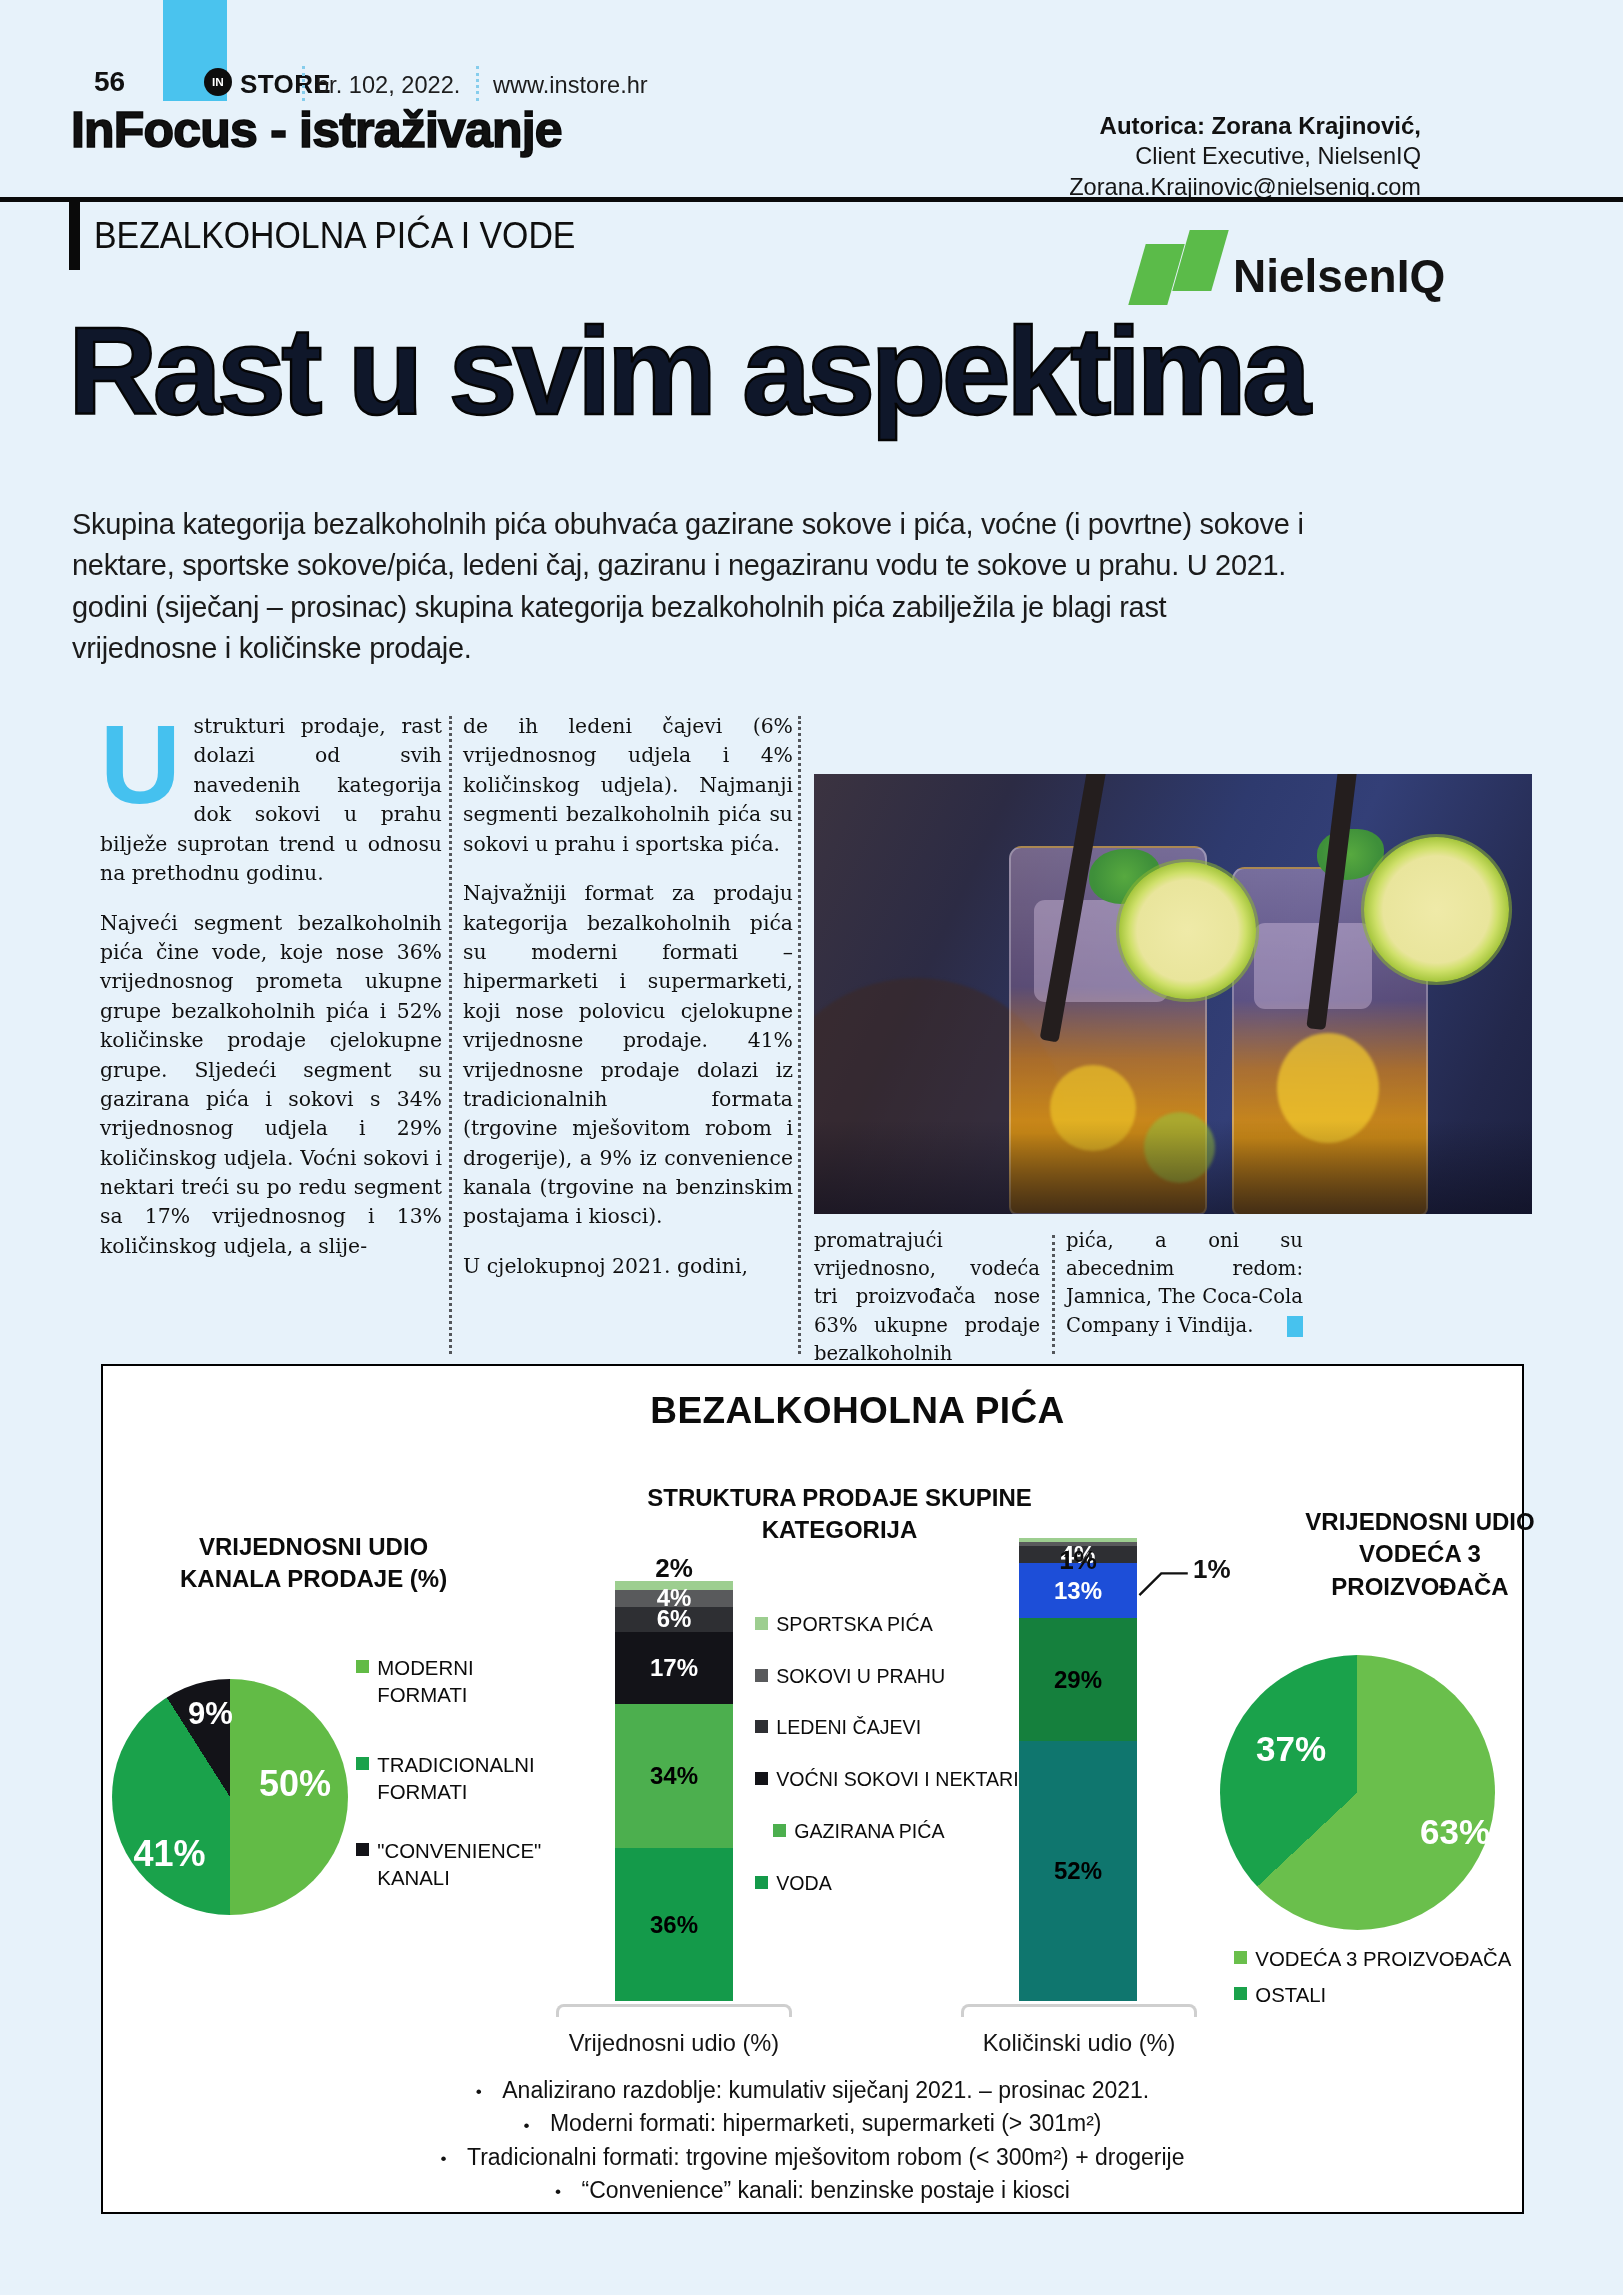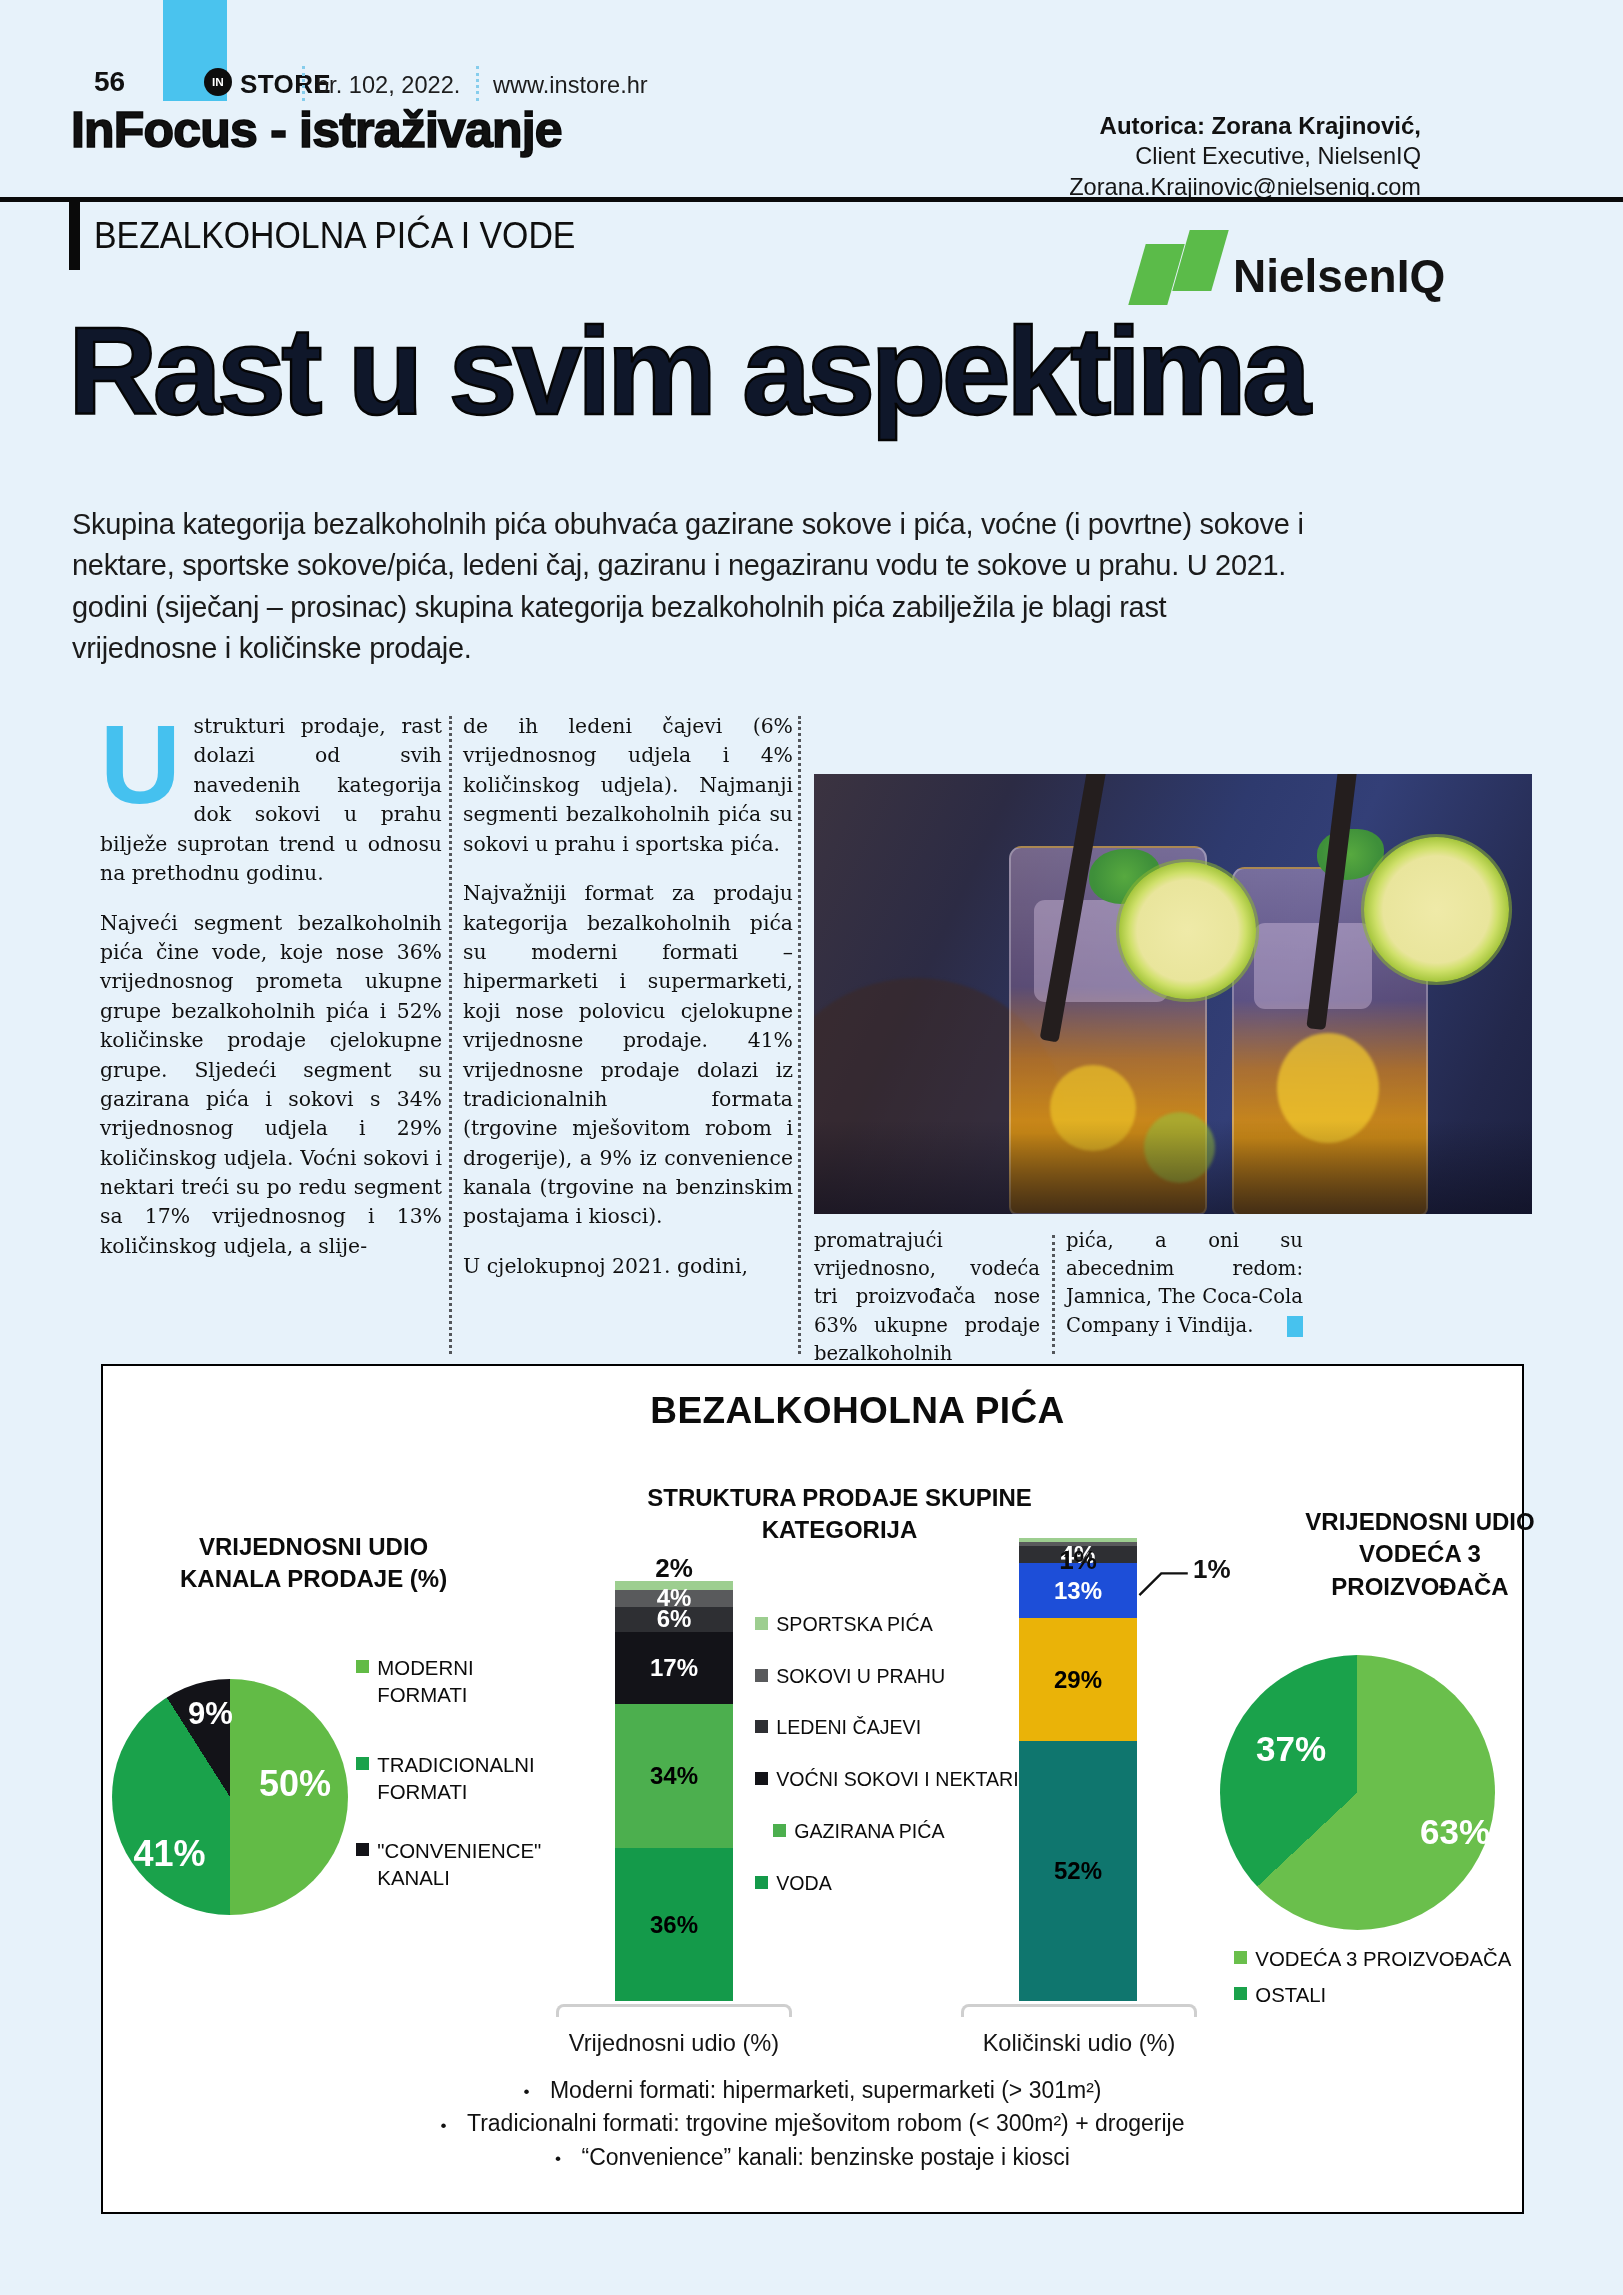--- a/index.html
+++ b/index.html
@@ -237,21 +237,21 @@
       </div>
     <div class="bar" id="bar-volume">
         <div class="seg" style="height: 4.2px; background: rgb(157, 206, 144);"></div>
         <div class="seg" style="height: 4.2px; background: rgb(89, 90, 92);"></div>
         <div class="seg" style="height: 17px; background: rgb(46, 47, 51);">
           <span style="color: rgb(255, 255, 255);">4%</span>
         </div>
         <div class="seg" style="height: 55px; background: #1d4ed8;">
           <span style="color: rgb(255, 255, 255);">13%</span>
         </div>
-        <div class="seg" style="height: 123px; background: #eab308;">
+        <div class="seg" style="height: 123px; background: #15803d;">
           <span style="color: rgb(0, 0, 0);">29%</span>
         </div>
         <div class="seg" style="height: 260px; background: #0f766e;">
           <span style="color: rgb(0, 0, 0);">52%</span>
         </div>
       </div>
     <div class="outlbl" style="left:512px;top:187px;">2%</div>
     <div class="outlbl" style="left:916px;top:179px;">1%</div>
     <svg id="callout-svg" width="63" height="39" viewBox="0 0 80 50">
       <polyline points="4,40 32,12 66,12" fill="none" stroke="#111" stroke-width="3"></polyline>
@@ -295,20 +295,21 @@
     <div class="legend-item" style="left:1131px;top:580px;width:283px;">
       <span class="sw" style="background-color: rgb(106, 191, 76);"></span>
       <span class="lt" style="white-space:nowrap;">VODEĆA 3 PROIZVOĐAČA</span>
     </div>
     <div class="legend-item" style="left:1131px;top:616px;width:283px;">
       <span class="sw" style="background-color: rgb(26, 162, 75);"></span>
       <span class="lt" style="white-space:nowrap;">OSTALI</span>
     </div>
 
     <div id="footnotes">
+      <div><span class="fb">•</span><span>Analizirano razdoblje: kumulativ siječanj 2021. – prosinac 2021.</span></div>
       <div><span class="fb">•</span><span>Moderni formati: hipermarketi, supermarketi (&gt; 301m²)</span></div>
       <div><span class="fb">•</span><span>Tradicionalni formati: trgovine mješovitom robom (&lt; 300m²) + drogerije</span></div>
       <div><span class="fb">•</span><span>“Convenience” kanali: benzinske postaje i kiosci</span></div>
     </div>
   </div>
 
 </div>
 
 
 </body></html>

